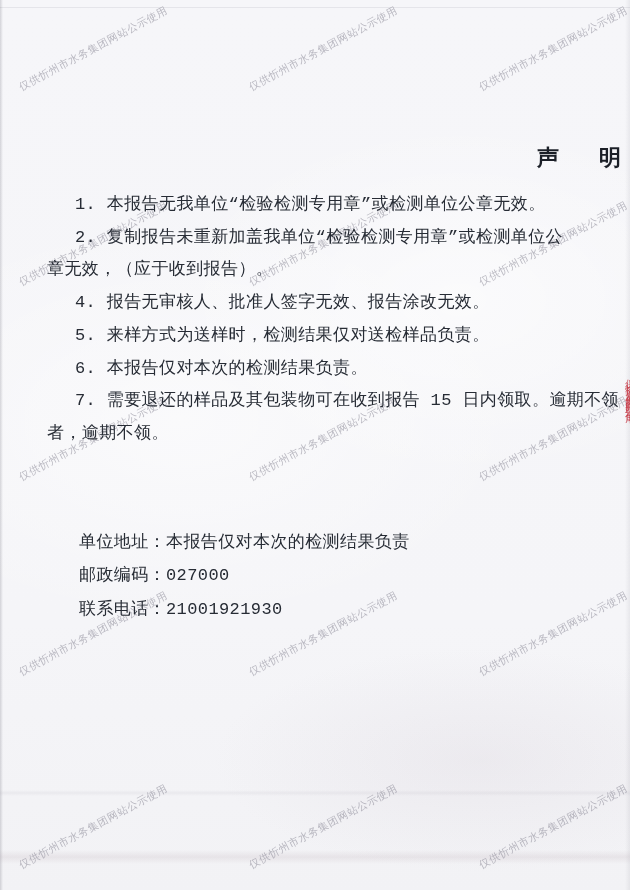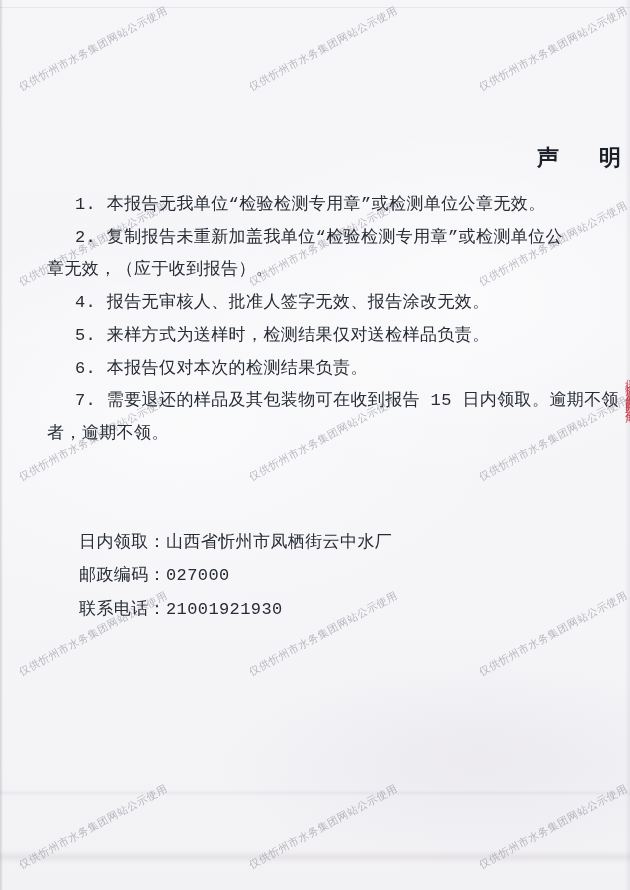--- a/index.html
+++ b/index.html
@@ -131,18 +131,18 @@
     <div class="line num">2. 复制报告未重新加盖我单位“检验检测专用章”或检测单位公</div>
     <div class="line">章无效，（应于收到报告）。</div>
     <div class="line num">4. 报告无审核人、批准人签字无效、报告涂改无效。</div>
     <div class="line num">5. 来样方式为送样时，检测结果仅对送检样品负责。</div>
     <div class="line num">6. 本报告仅对本次的检测结果负责。</div>
     <div class="line num">7. 需要退还的样品及其包装物可在收到报告 15 日内领取。逾期不领</div>
     <div class="line">者，逾期不领。</div>
   </div>
 
   <div class="contact">
-    <div class="line">日内领取：山西省忻州市凤栖街云中水厂</div>
+    <div class="line">单位地址：本报告仅对本次的检测结果负责</div>
     <div class="line">邮政编码：027000</div>
     <div class="line">联系电话：21001921930</div>
   </div>
 
 </div>
 
 </body></html>

